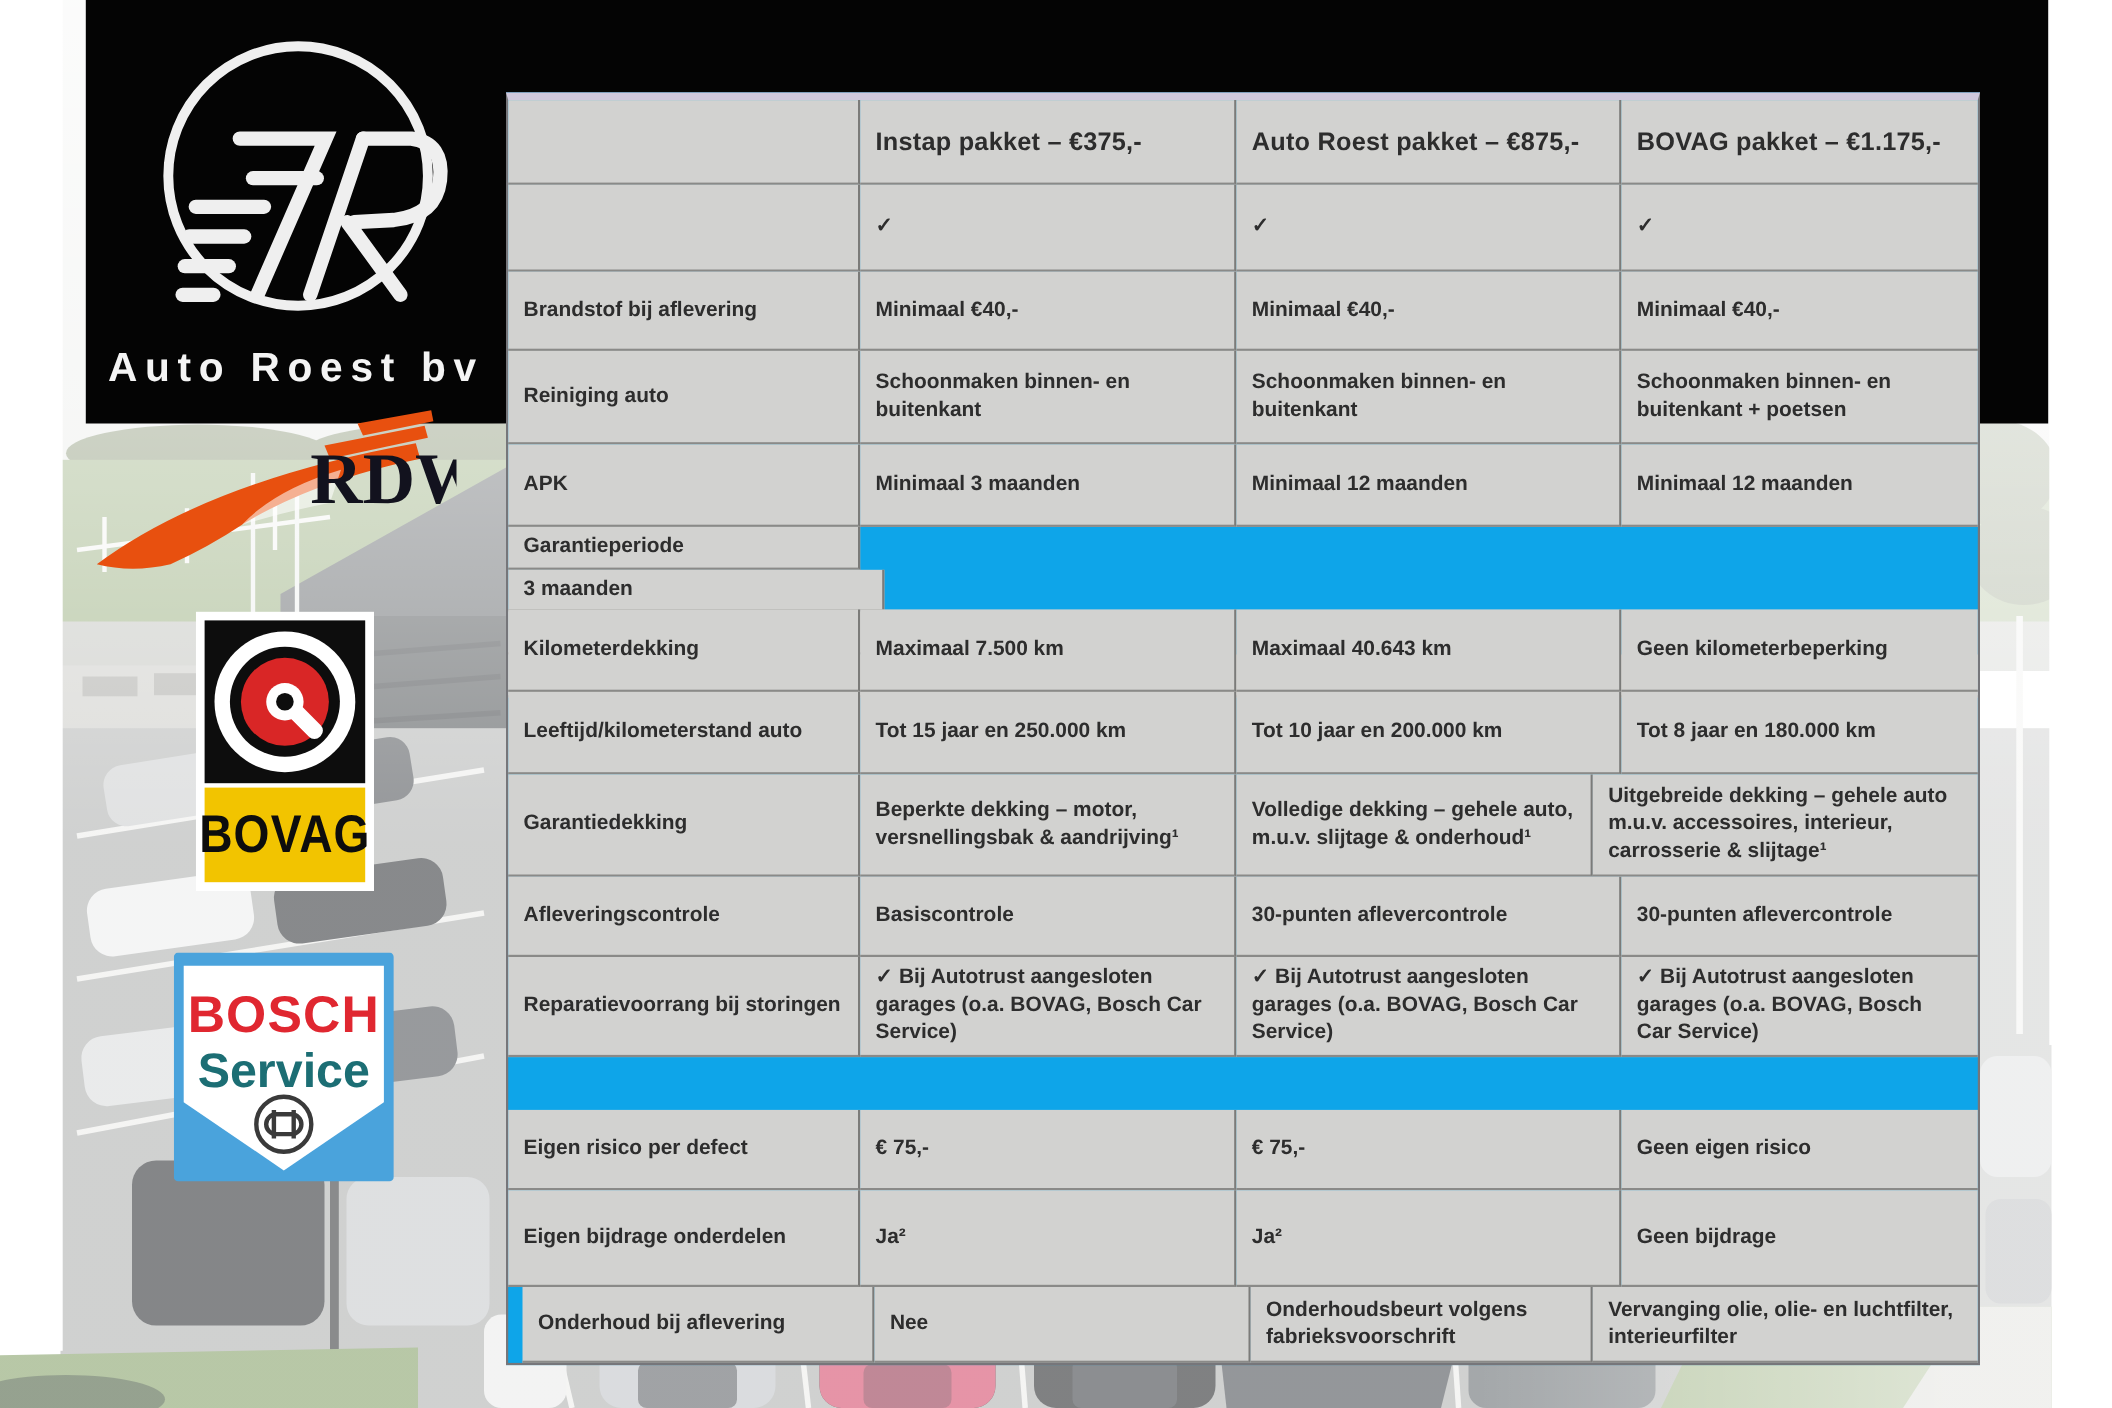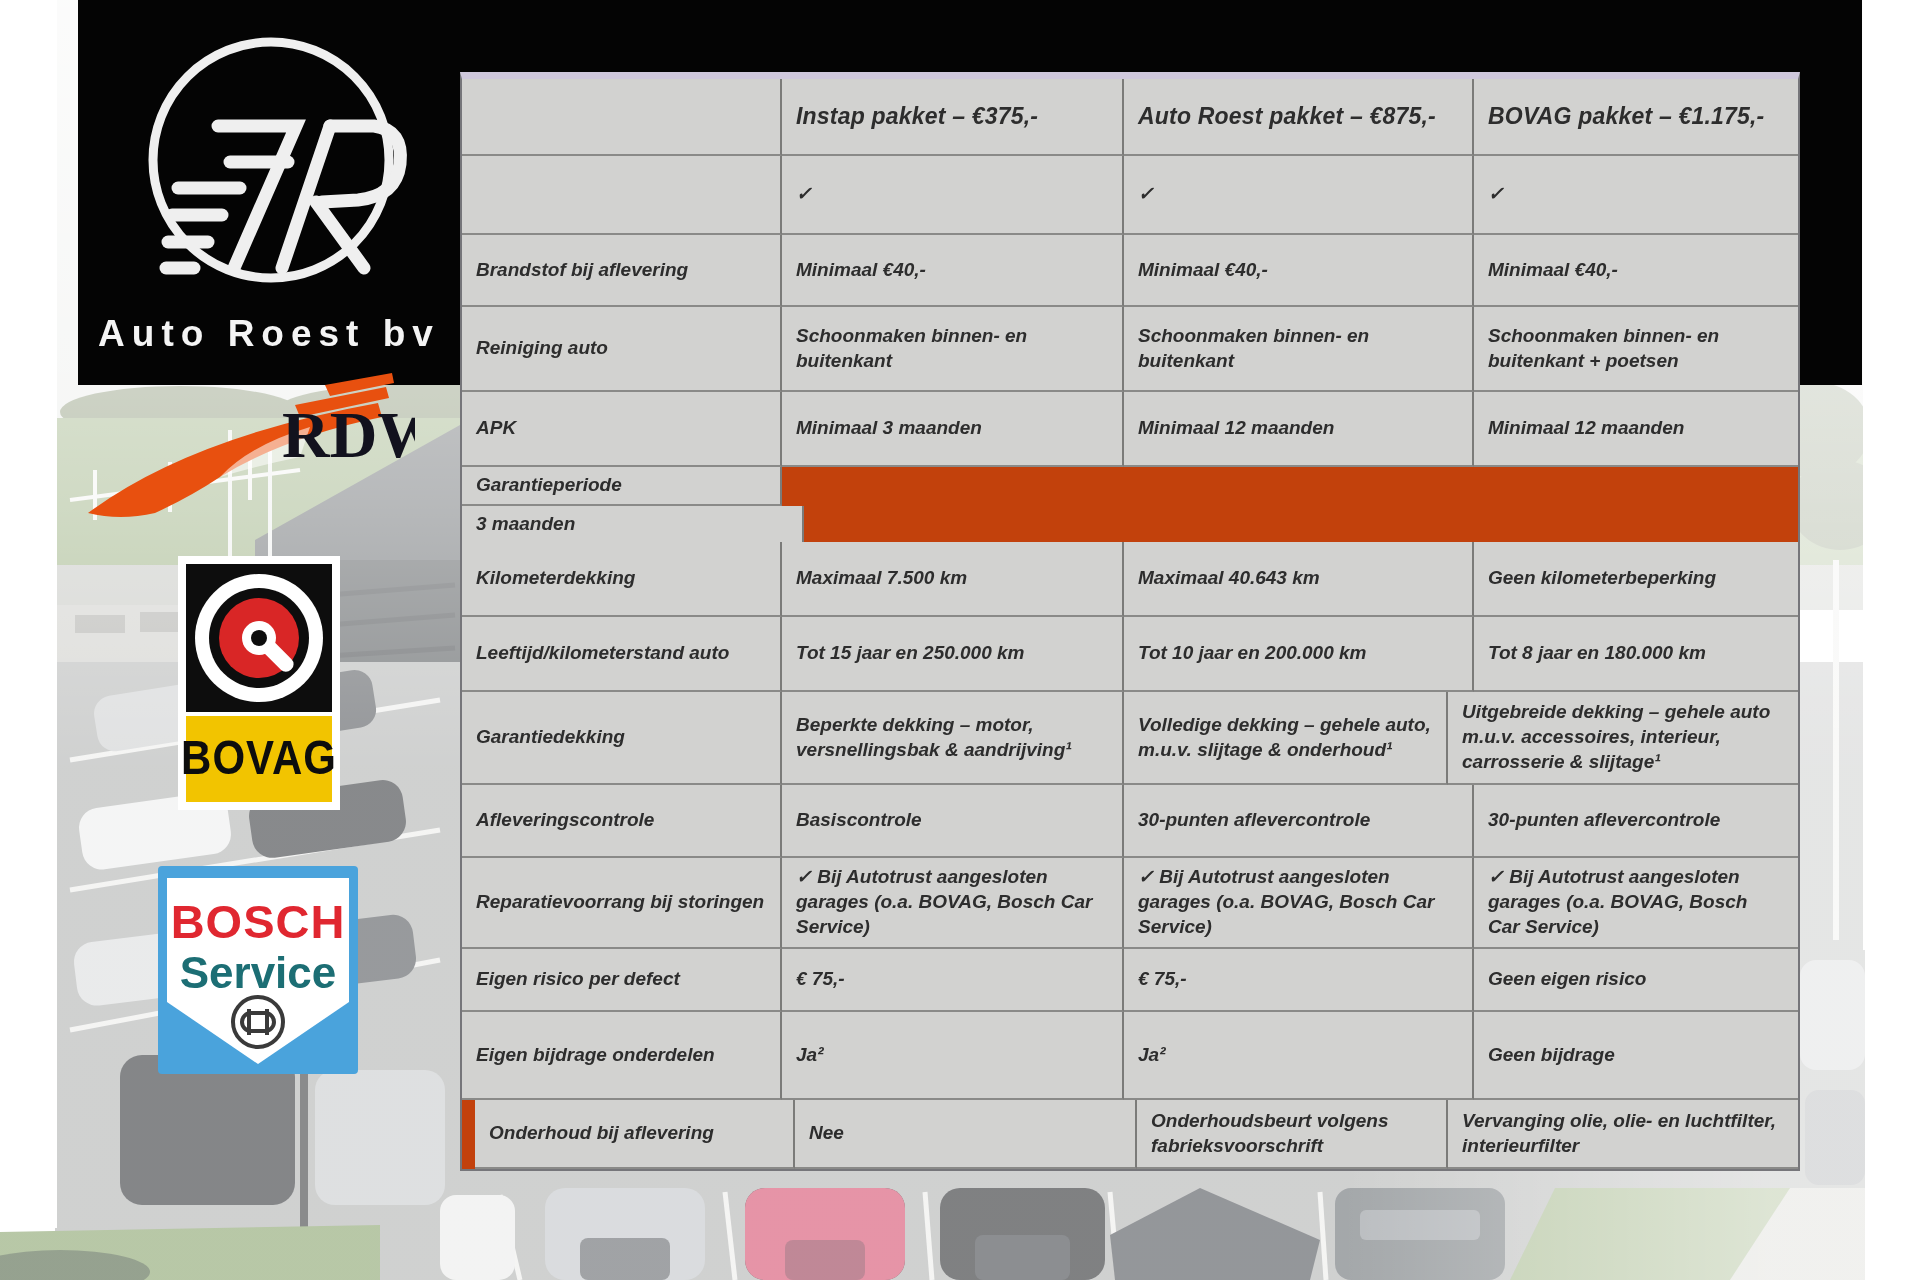--- a/index.html
+++ b/index.html
@@ -12,22 +12,22 @@
                    rgba(255,255,255,.45) 60%,rgba(255,255,255,.45) 100%);}
   .wash2{position:absolute;left:0;top:0;width:1920px;height:1280px;pointer-events:none;
         background:linear-gradient(90deg,rgba(255,255,255,0) 70%,rgba(255,255,255,.45) 92%);}
   .black-panel{position:absolute;left:78px;top:0;width:1784px;height:385px;background:#040404;}
   .logo-box{position:absolute;}
   .logo-ar{left:78px;top:0;width:382px;height:385px;}
   .logo-rdw{left:70px;top:365px;width:345px;height:155px;}
   .logo-bovag{left:178px;top:556px;width:162px;height:254px;}
   .logo-bosch{left:158px;top:866px;width:200px;height:208px;}
 
-  .pkg-table{position:absolute;left:460px;top:72px;width:1340px;box-sizing:border-box;
-             background:#c2410c;border:2px solid #76767a;border-top:7px solid #cfc8dc;font-style:italic;}
+  .pkg-table{position:absolute;left:460px;top:84px;width:1340px;box-sizing:border-box;
+             background:#0ea5e9;border:2px solid #76767a;border-top:7px solid #cfc8dc;}
   .t-row{display:flex;}
   .cell{box-sizing:border-box;border-right:2px solid #7b7b79;border-bottom:2px solid #8a8a88;
         background:#d2d2d0;color:#2d2d2d;font-weight:bold;font-size:19px;line-height:1.3;
         padding:6px 14px;display:flex;align-items:center;}
   .cell:last-child{border-right:none;}
   .w0{width:320px;} .w1{width:342px;} .w2{width:350px;} .w3{flex:1;}
   .head{font-size:23px;letter-spacing:.2px;}
 </style>
 </head>
 <body>
@@ -251,21 +251,21 @@
       <div class="cell w1">Basiscontrole</div>
       <div class="cell w2">30-punten aflevercontrole</div>
       <div class="cell w3">30-punten aflevercontrole</div>
     </div>
     <div class="t-row" style="height: 91px;">
       <div class="cell w0">Reparatievoorrang bij storingen</div>
       <div class="cell w1">✓ Bij Autotrust aangesloten garages (o.a. BOVAG, Bosch Car Service)</div>
       <div class="cell w2">✓ Bij Autotrust aangesloten garages (o.a. BOVAG, Bosch Car Service)</div>
       <div class="cell w3">✓ Bij Autotrust aangesloten garages (o.a. BOVAG, Bosch Car Service)</div>
     </div>
-    <div class="t-row" style="height: 63px;">
+    <div class="t-row" style="height: 73px; margin-top: 48px;">
       <div class="cell w0">Eigen risico per defect</div>
       <div class="cell w1">€ 75,-</div>
       <div class="cell w2">€ 75,-</div>
       <div class="cell w3">Geen eigen risico</div>
     </div>
     <div class="t-row" style="height: 88px;">
       <div class="cell w0">Eigen bijdrage onderdelen</div>
       <div class="cell w1">Ja²</div>
       <div class="cell w2">Ja²</div>
       <div class="cell w3">Geen bijdrage</div>

